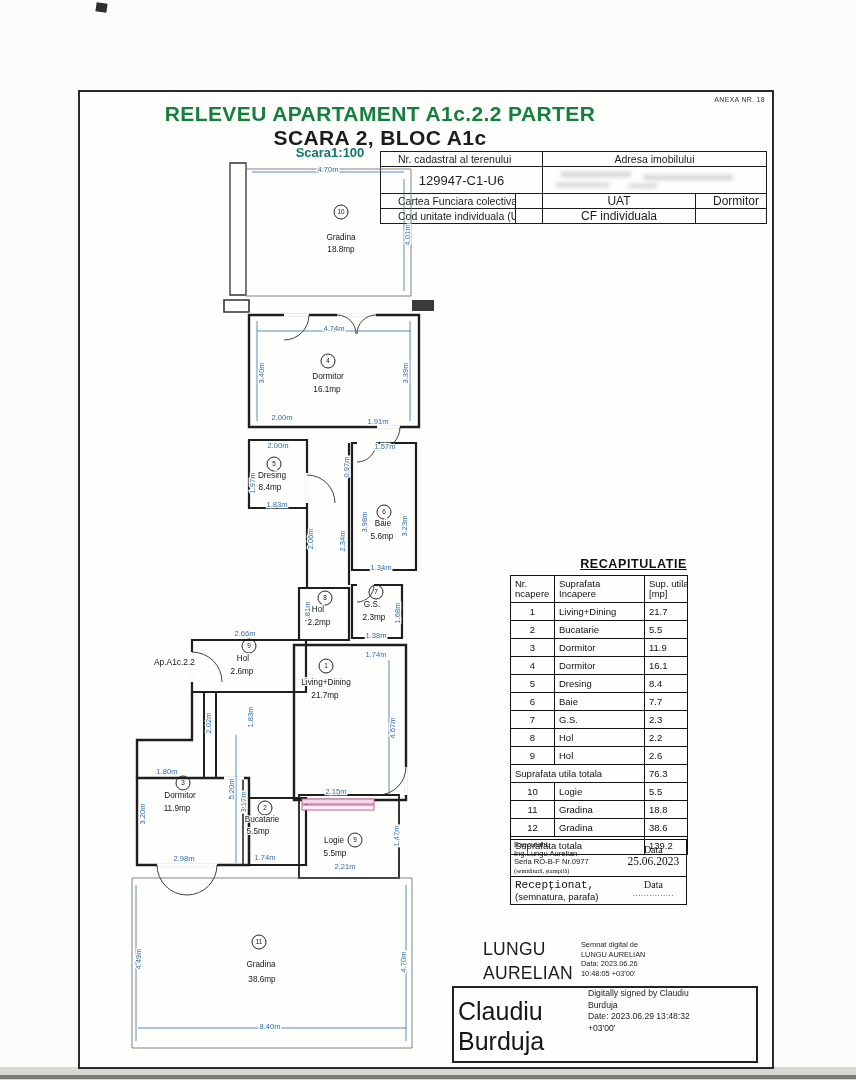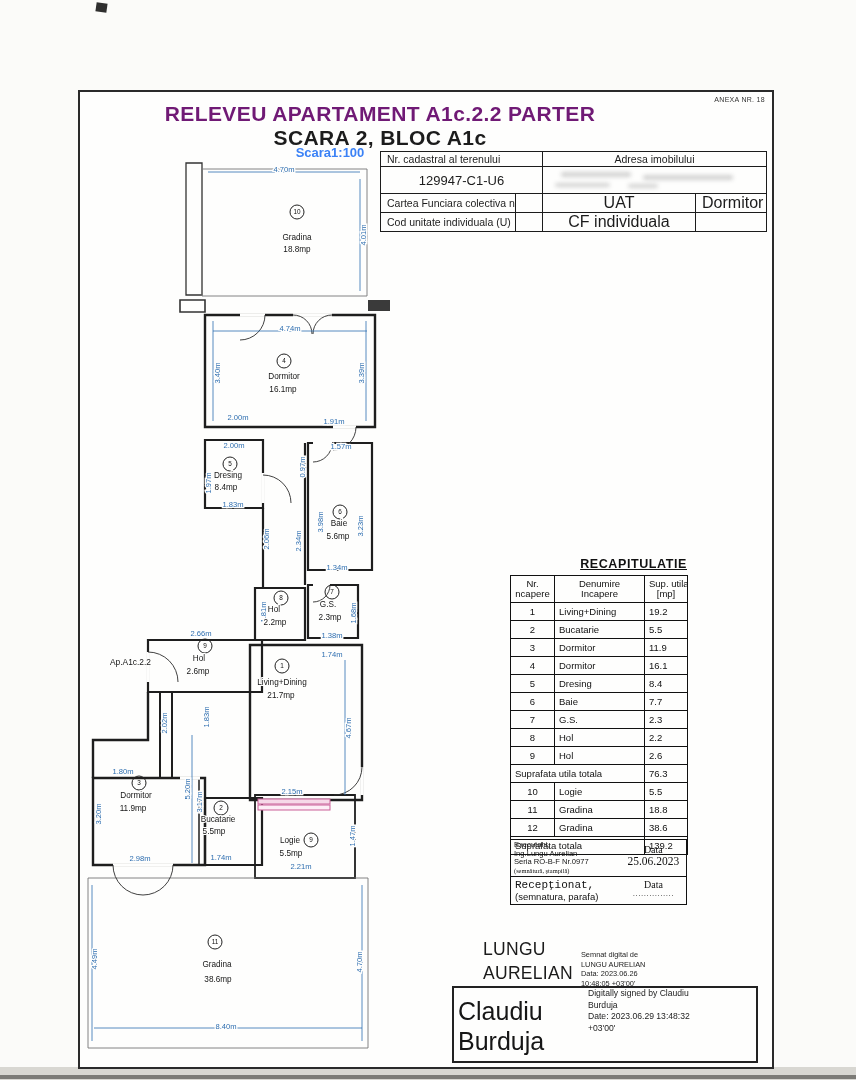--- a/index.html
+++ b/index.html
@@ -3,56 +3,56 @@
 <meta charset="utf-8">
 <style>
   html,body{margin:0;padding:0;}
   body{width:856px;height:1080px;background:#fbfbf9;font-family:"Liberation Sans",sans-serif;position:relative;overflow:hidden;}
   .page{position:absolute;left:0;top:0;width:856px;height:1080px;}
   .frame{position:absolute;left:78px;top:90px;width:692px;height:975px;border:2px solid #2a2a2a;background:#fefefd;}
   .top-mark{position:absolute;left:96px;top:3px;width:11px;height:9px;background:#2f2f2f;transform:rotate(8deg);}
   .below-band{position:absolute;left:0;top:1067px;width:856px;height:13px;background:#d8d7d2;}
   .below-line{position:absolute;left:0;top:1075px;width:856px;height:4px;background:#5d5c58;opacity:.75;}
   .anexa{position:absolute;left:645px;top:96px;width:120px;font-size:7px;color:#333;text-align:right;letter-spacing:.3px;}
-  .title1{position:absolute;left:100px;top:102px;width:560px;text-align:center;font-size:21px;font-weight:bold;color:#701a75;letter-spacing:.4px;}
+  .title1{position:absolute;left:100px;top:102px;width:560px;text-align:center;font-size:21px;font-weight:bold;color:#15803d;letter-spacing:.4px;}
   .title2{position:absolute;left:100px;top:126px;width:560px;text-align:center;font-size:21px;font-weight:bold;color:#1c1c1c;letter-spacing:.4px;}
-  .scale{position:absolute;left:240px;top:145px;width:180px;text-align:center;font-size:13px;font-weight:bold;color:#3b82f6;}
+  .scale{position:absolute;left:240px;top:145px;width:180px;text-align:center;font-size:13px;font-weight:bold;color:#0f766e;}
 
   table.cad{position:absolute;left:380px;top:151px;width:386px;border-collapse:collapse;table-layout:fixed;}
-  table.cad td{border:1.5px solid #1c1c1c;font-size:10.5px;color:#1c1c1c;padding:0 6px;height:14px;overflow:hidden;white-space:nowrap;}
+  table.cad td{border:1.5px solid #1c1c1c;font-size:10.5px;color:#1c1c1c;padding:0 17px;height:14px;overflow:hidden;white-space:nowrap;}
   table.cad td.c{text-align:center;}
   table.cad td.big{font-size:13px;height:26px;}
-  table.cad td.mid{font-size:16px;margin-left:28px;}
+  table.cad td.mid{font-size:12px;margin-left:28px;}
   .addr-cell{position:relative;}
   .smudge{position:absolute;background:#9c9c9c;opacity:.45;filter:blur(2px);border-radius:2px;}
 
-  .plan{position:absolute;left:80px;top:155px;width:330px;height:910px;}
+  .plan{position:absolute;left:80px;top:155px;width:330px;height:910px;padding-left:44px;}
 
   .recap-title{position:absolute;left:510px;top:557px;width:177px;text-align:right;font-size:12.5px;font-weight:bold;color:#111;text-decoration:underline;letter-spacing:.6px;}
   table.recap{position:absolute;left:510px;top:575px;width:177px;border-collapse:collapse;table-layout:fixed;}
   table.recap td,table.recap th{border:1.3px solid #111;font-size:9.5px;color:#111;padding:0 4px;height:17px;font-weight:normal;overflow:hidden;white-space:nowrap;}
-  table.recap th{text-align:center;line-height:1.1;height:26px;}
+  table.recap th{text-align:left;line-height:1.1;height:26px;}
   table.recap td.num{text-align:center;}
   .exec-box{position:absolute;left:510px;top:839px;width:177px;height:38px;border:1.4px solid #111;box-sizing:border-box;display:flex;justify-content:space-between;}
   .exec-left{width:62%;padding:1px 0 0 3px;font-size:7.6px;line-height:1.15;color:#111;}
   .exec-left .tiny{font-size:6.4px;font-family:"Liberation Serif",serif;}
   .exec-right{width:38%;text-align:center;font-family:"Liberation Serif",serif;color:#111;padding-top:4px;}
   .exec-right .d1{font-size:10px;}
   .exec-right .d2{font-size:11.5px;}
   .rec-box{position:absolute;left:510px;top:877px;width:177px;height:28px;border:1.4px solid #111;border-top:none;box-sizing:border-box;display:flex;}
   .rec-left{width:62%;padding:2px 0 0 4px;color:#111;}
   .rec-left .a{font-size:11px;font-family:Liberation Mono, monospace;}
   .rec-left .b{font-size:9.5px;}
   .rec-right{width:38%;text-align:center;font-family:"Liberation Serif",serif;color:#111;padding-top:2px;}
   .rec-right .d1{font-size:10px;}
   .rec-right .d2{font-size:7px;letter-spacing:1px;}
 
   .sig-lungu{position:absolute;left:483px;top:938px;width:270px;display:flex;}
   .sig-lungu .name{font-size:17.5px;color:#1b1b1b;line-height:1.35;letter-spacing:.3px;}
-  .sig-lungu .det{font-size:7.4px;color:#222;line-height:1.3;margin-left:8px;margin-top:12px;}
+  .sig-lungu .det{font-size:7.4px;color:#222;line-height:1.3;margin-left:8px;margin-top:2px;}
   .sig-burduja{position:absolute;left:452px;top:986px;width:306px;height:77px;border:2px solid #222;box-sizing:border-box;display:flex;background:#fefefd;}
   .sig-burduja .name{font-size:25px;color:#161616;line-height:1.2;padding:8px 0 0 4px;width:130px;}
   .sig-burduja .det{font-size:8.6px;color:#1d1d1d;line-height:1.35;}
 </style>
 </head>
 <body>
 
 <div class="page">
   <div class="top-mark"></div>
   <div class="below-band"></div>
@@ -249,29 +249,29 @@
   <div class="recap-title">RECAPITULATIE</div>
   <table class="recap">
     <colgroup>
         <col style="width:44px">
         <col style="width:90px">
         <col style="width:43px">
       </colgroup>
     <thead>
       <tr>
         <th><span>Nr.</span><br><span>ncapere</span></th>
-        <th><span>Denumire</span><br><span>Incapere</span></th>
+        <th><span>Suprafata</span><br><span>Incapere</span></th>
         <th><span>Sup. utila</span><br><span>[mp]</span></th>
       </tr>
     </thead>
     <tbody id="rows-main">
         <tr>
           <td class="num">1</td>
           <td>Living+Dining</td>
-          <td>19.2</td>
+          <td>21.7</td>
         </tr>
         <tr>
           <td class="num">2</td>
           <td>Bucatarie</td>
           <td>5.5</td>
         </tr>
         <tr>
           <td class="num">3</td>
           <td>Dormitor</td>
           <td>11.9</td>

